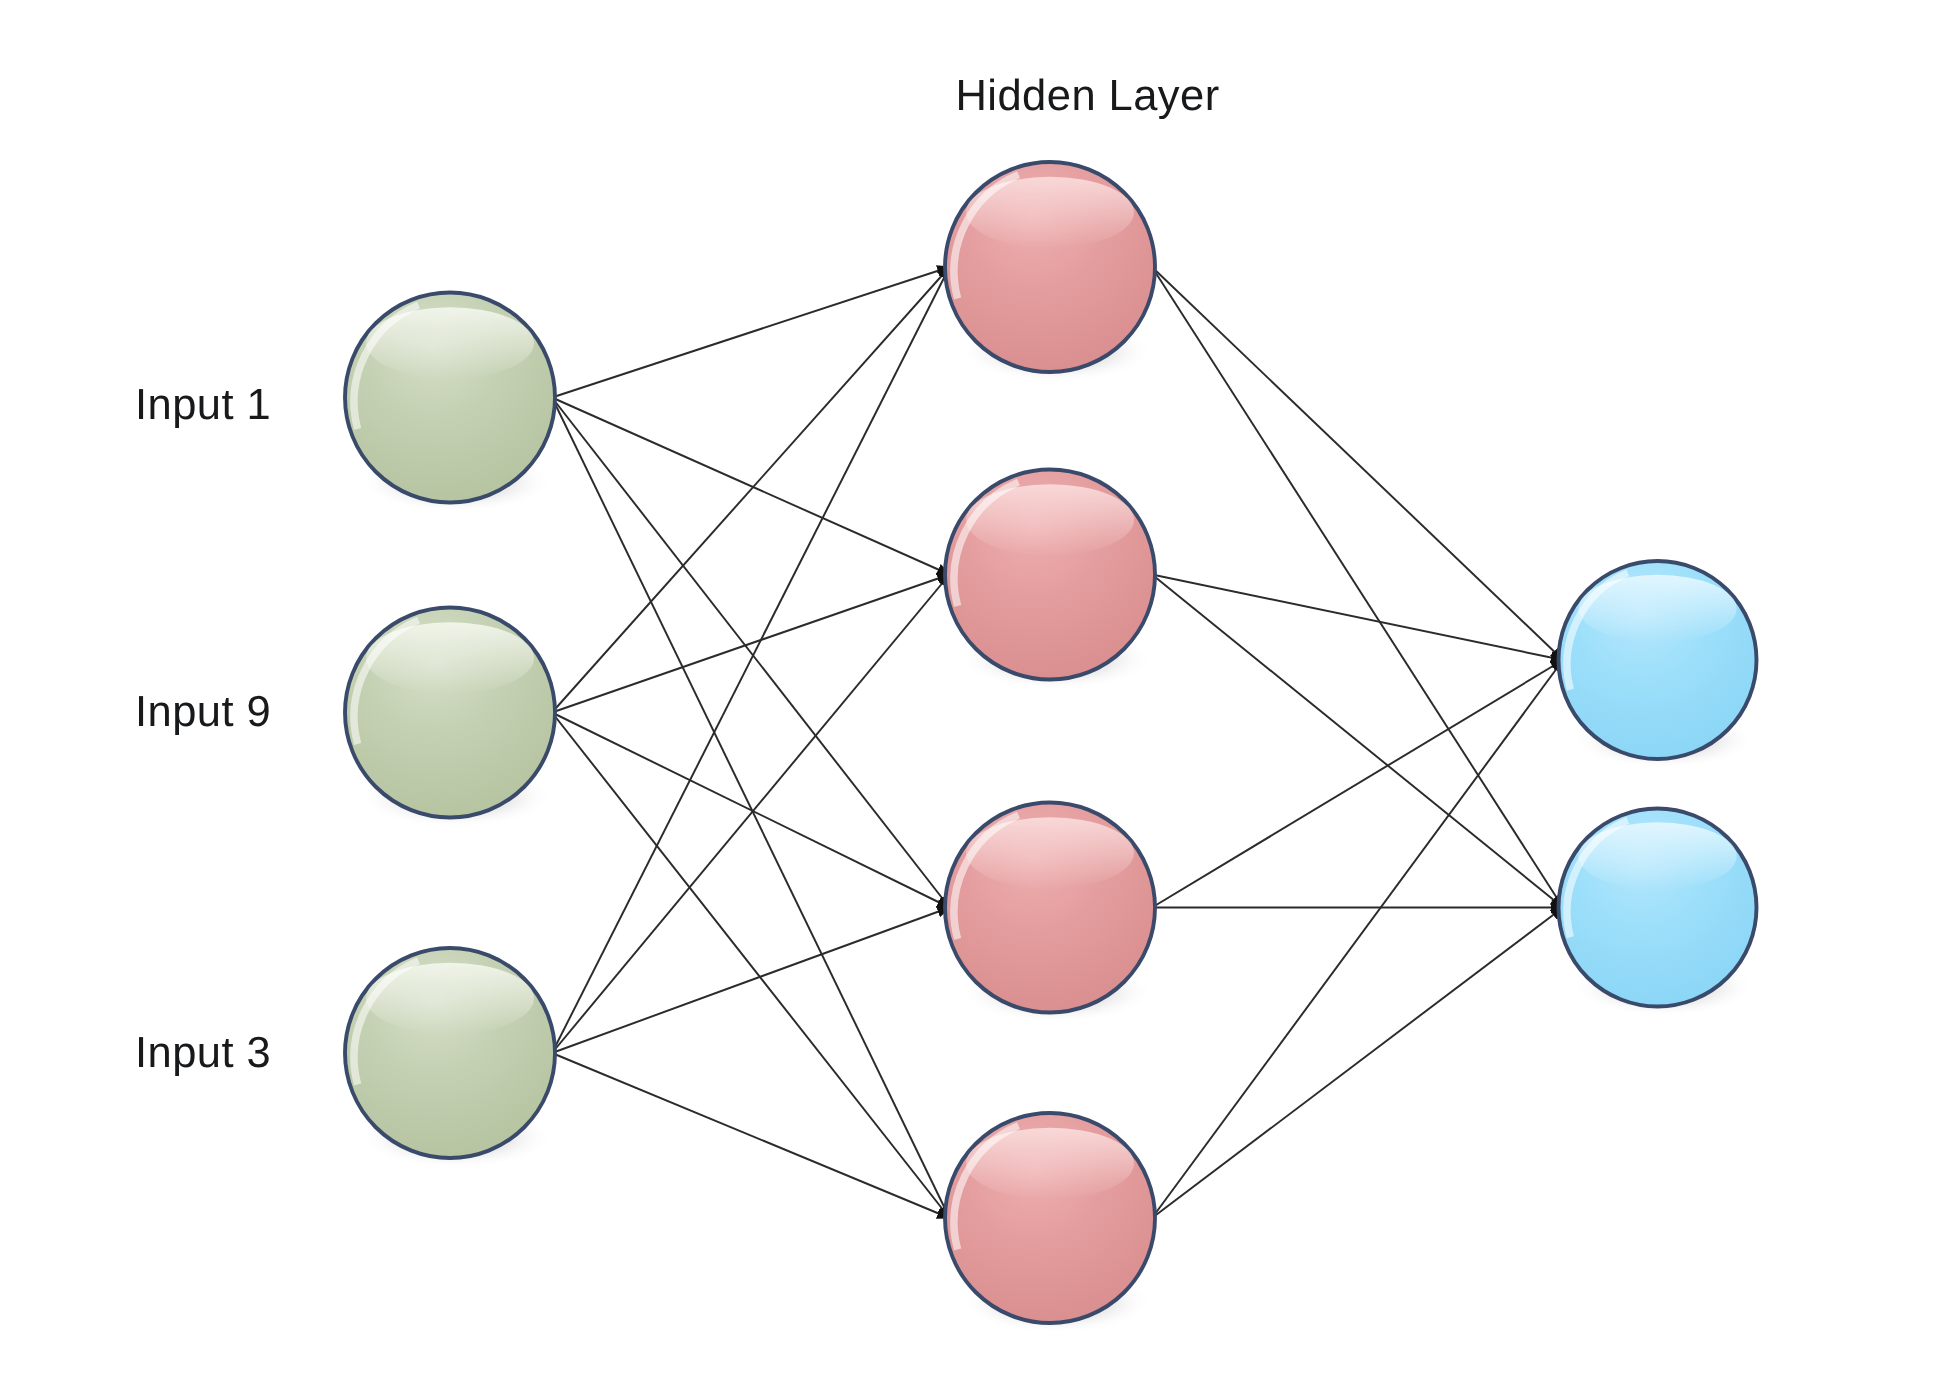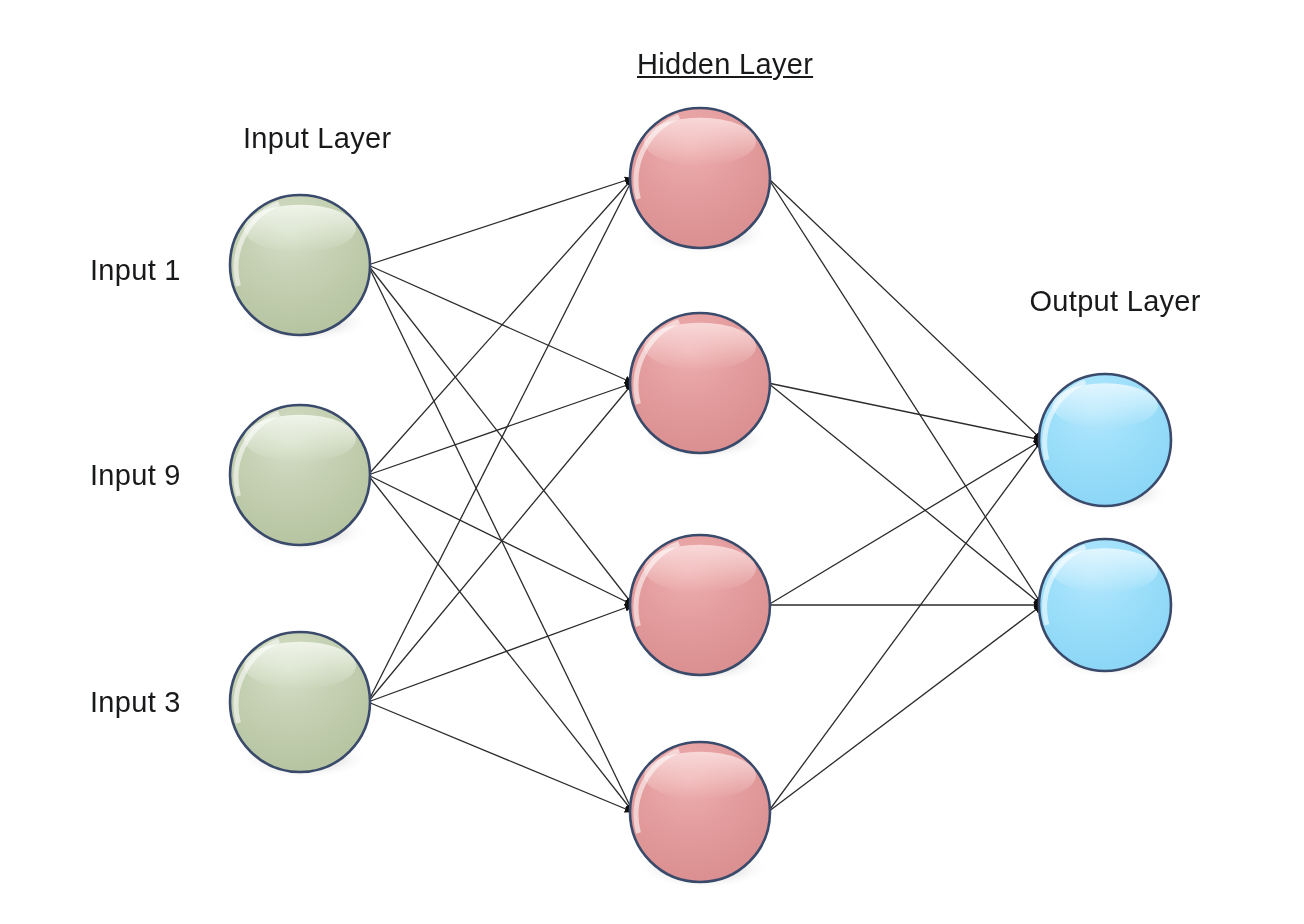--- a/index.html
+++ b/index.html
@@ -157,21 +157,19 @@
         </g>
         <g>
           <ellipse cx="1109" cy="657.8" rx="60.720000000000006" ry="19.8" fill="url(#drop-shadow)"></ellipse>
           <circle cx="1105" cy="605" r="66" fill="url(#grad-output)" stroke="#3a4a6b" stroke-width="2.6"></circle>
           <ellipse cx="1105" cy="570.68" rx="52.800000000000004" ry="22.44" fill="url(#gloss-output)"></ellipse>
           <path d="M 1046.92 624.8 A 66 66 0 0 1 1085.2 546.92" fill="none" stroke="#ffffff" stroke-opacity="0.55" stroke-width="5"></path>
         </g>
       </g>
   </svg>
 
-  <div class="layer-label" style="left: 243px; top: 121.5px;">Input Layer</div>
-  <div class="layer-label" style="left: 637px; top: 47.5px; text-decoration: underline;">Hidden Layer</div>
-  <div class="layer-label" style="left: 1029.5px; top: 284.5px;">Output Layer</div>
+  <div class="layer-label" style="left: 637px; top: 47.5px;">Hidden Layer</div>
 
   <div class="node-label" style="left: 90px; top: 254px;">Input 1</div>
   <div class="node-label" style="left: 90px; top: 458.5px;">Input 9</div>
   <div class="node-label" style="left: 90px; top: 685.5px;">Input 3</div>
 
 </div>
 
 </body></html>

